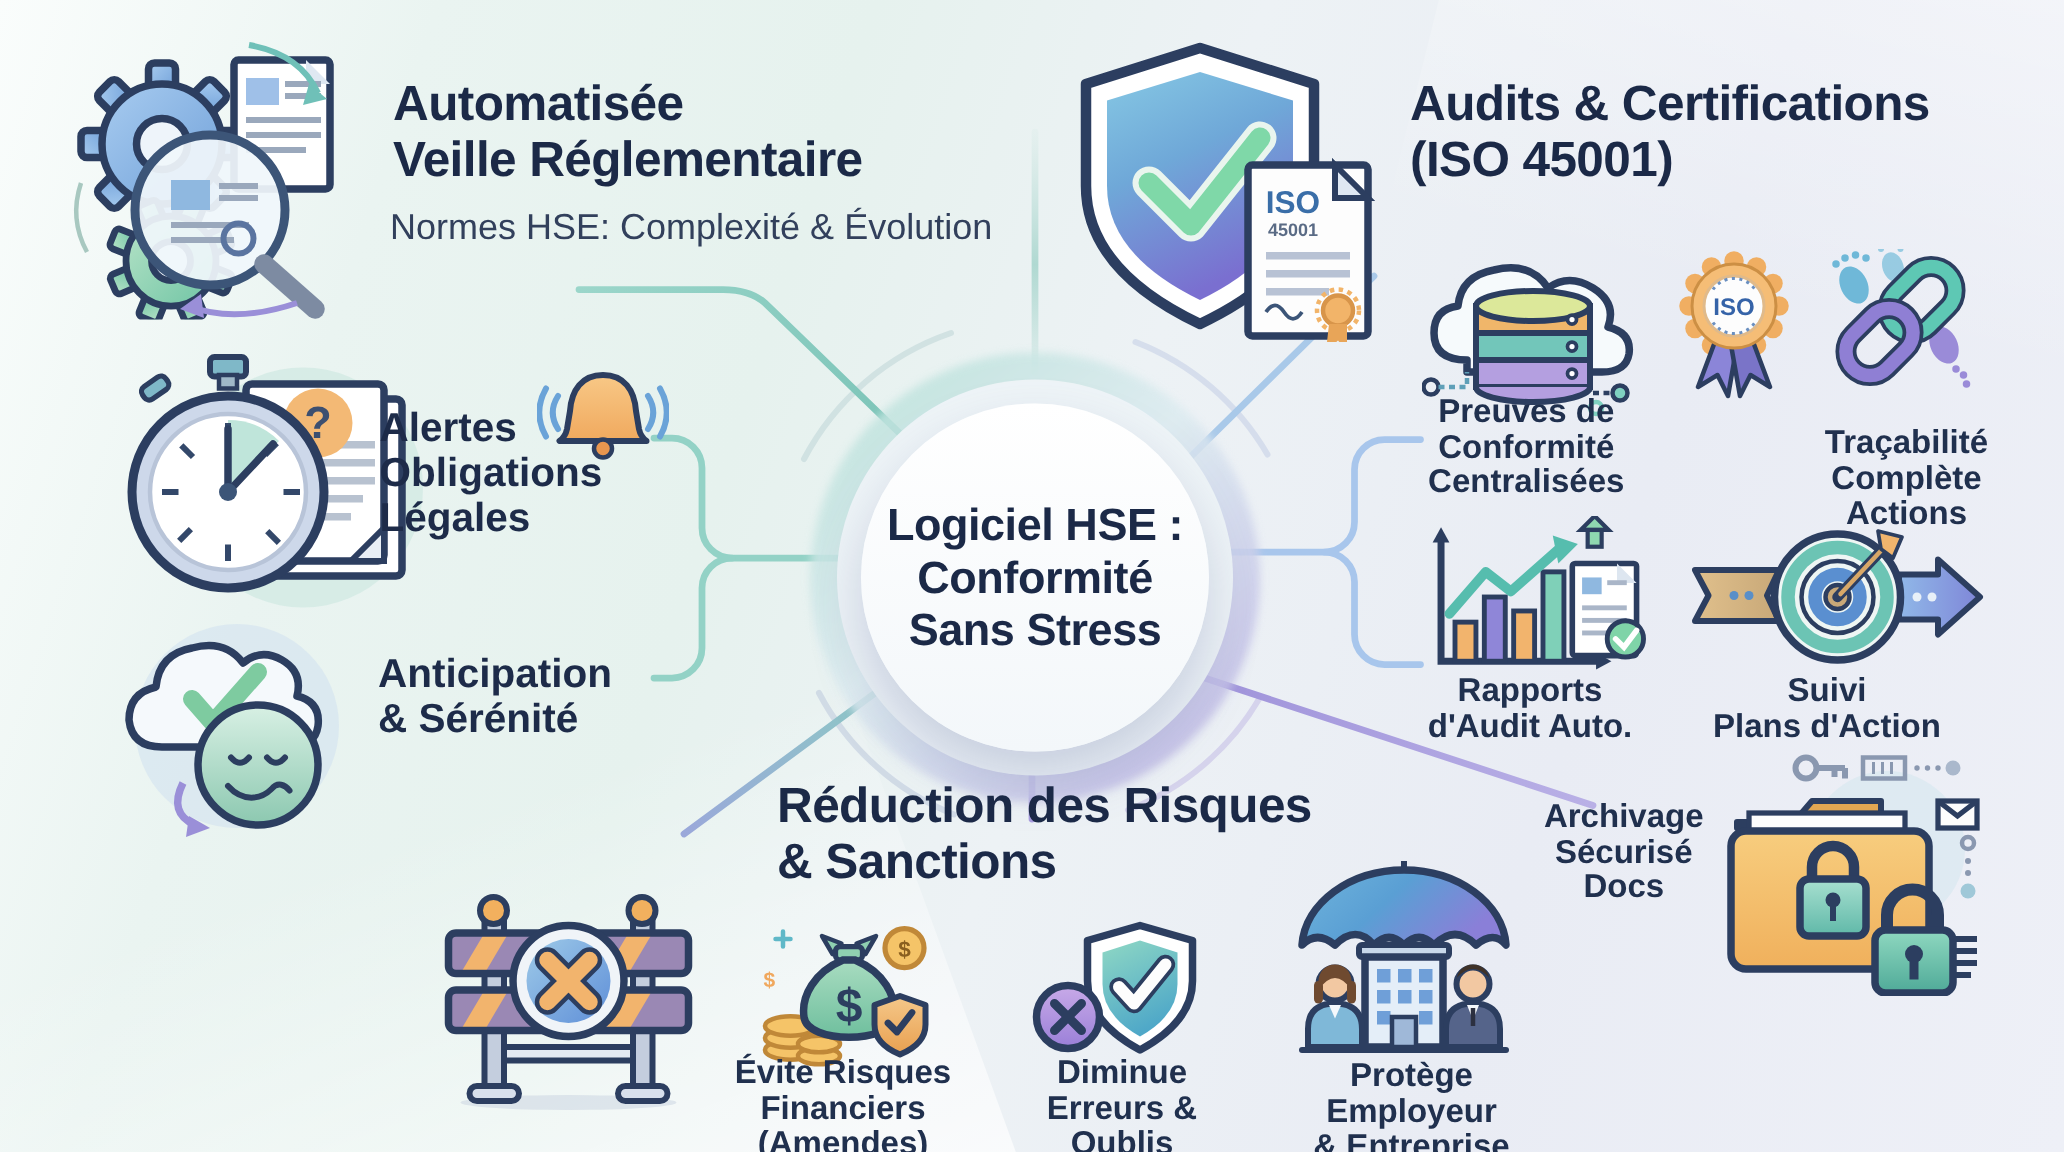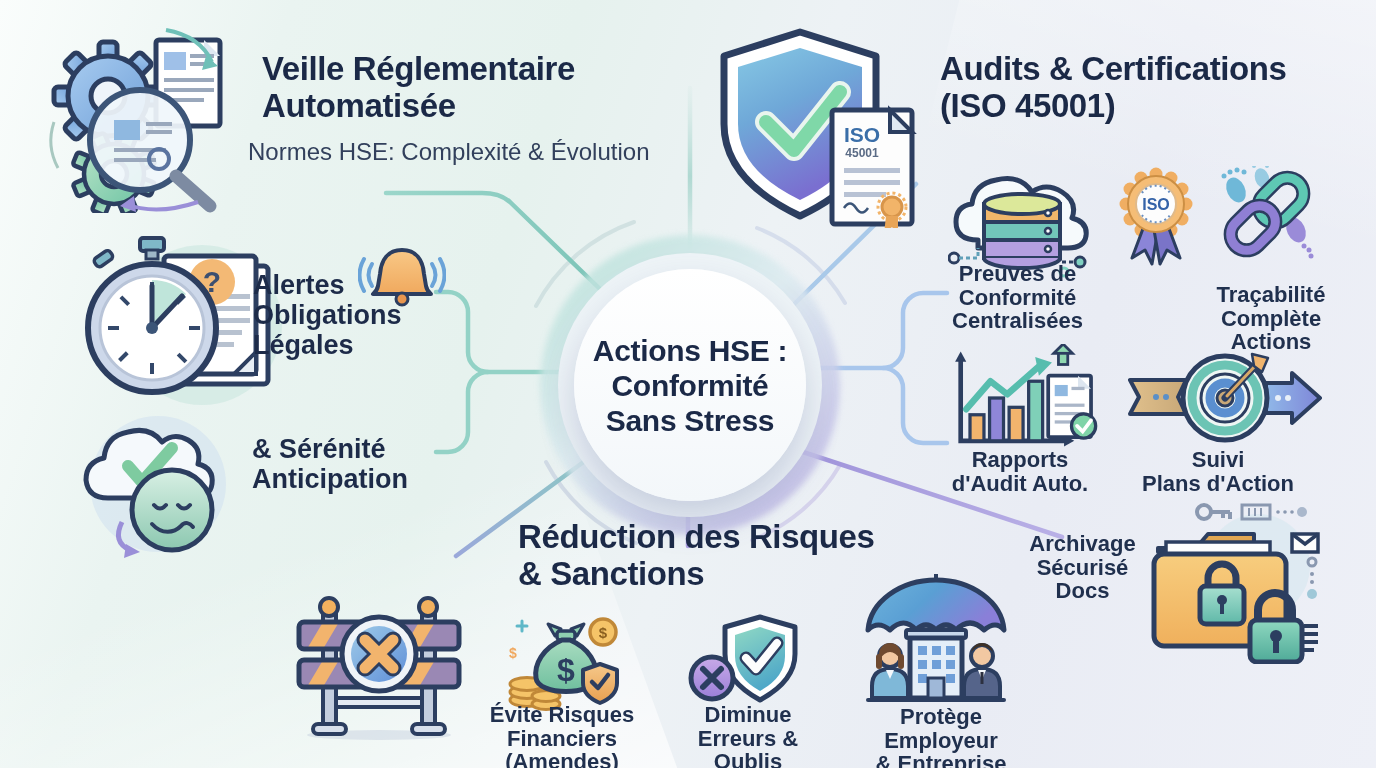--- a/index.html
+++ b/index.html
@@ -70,21 +70,21 @@
       <path d="M797,450 L1062,537" stroke="url(#gPur)"></path>
       <path d="M688,497 V546" stroke="#a89cdf"></path>
       <path d="M597,452 L456,556" stroke="url(#gTB)"></path>
     </g>
   </svg>
 
   <div class="abs hub-outer"></div>
   <div class="abs hub-mid"></div>
   <div class="abs hub">
     <div class="center-txt">
-      <span class="t-line">Actions HSE :</span>
+      <span class="t-line">Logiciel HSE :</span>
       <span class="t-line">Conformité</span>
       <span class="t-line">Sans Stress</span>
     </div>
   </div>
 
   <div class="abs" style="left:38px;top:18px;">
     <svg width="205" height="195" viewBox="0 0 205 195">
       <defs>
         <linearGradient id="vgB" x1="0" y1="0" x2="1" y2="1">
             <stop offset="0" stop-color="#a8ccf0"></stop>
@@ -138,24 +138,24 @@
       <circle cx="121" cy="141" r="10" fill="none" stroke="#5a74a0" stroke-width="4"></circle>
       <line x1="138" y1="158" x2="172" y2="188" stroke="#7d8ba2" stroke-width="13" stroke-linecap="round"></line>
       <path d="M128,12 Q162,18 174,44" fill="none" stroke="#6fc0b8" stroke-width="4"></path>
       <polygon points="168,38 180,48 164,52" fill="#6fc0b8"></polygon>
       <path d="M160,184 Q118,198 88,186" fill="none" stroke="#9a8fd8" stroke-width="4"></path>
       <polygon points="96,178 82,188 98,194" fill="#9a8fd8"></polygon>
       <path d="M16,104 Q8,128 20,150" fill="none" stroke="#a8c8c0" stroke-width="3"></path>
     </svg>
   </div>
   <div class="abs big-title" style="left:262px;top:50px;">
+    <span class="t-line">Automatisée</span>
     <span class="t-line">Veille Réglementaire</span>
-    <span class="t-line">Automatisée</span>
-  </div>
-  <div class="abs subtitle" style="left:248px;top:138px;">Normes HSE: Complexité &amp; Évolution</div>
+  </div>
+  <div class="abs subtitle" style="left:260px;top:138px;">Normes HSE: Complexité &amp; Évolution</div>
 
   <div class="abs" style="left:52px;top:230px;">
     <svg width="250" height="178" viewBox="0 0 250 178">
       <circle cx="150" cy="95" r="80" fill="#d2eae3" opacity=".8"></circle>
       <rect x="124" y="36" width="92" height="118" rx="4" fill="#ffffff" stroke="#2c3e60" stroke-width="5"></rect>
       <rect x="112" y="26" width="92" height="118" rx="4" fill="#ffffff" stroke="#2c3e60" stroke-width="5"></rect>
       <polygon points="182,144 204,144 204,122" fill="#e8eef5" stroke="#2c3e60" stroke-width="4"></polygon>
       <rect x="150" y="64" width="48" height="5" fill="#b8c2d0"></rect>
         <rect x="150" y="76" width="48" height="5" fill="#b8c2d0"></rect>
       <rect x="150" y="88" width="48" height="5" fill="#b8c2d0"></rect>
@@ -221,22 +221,22 @@
       <polyline points="58,60 72,76 102,42" fill="none" stroke="#7ecba0" stroke-width="12" stroke-linecap="round" stroke-linejoin="round"></polyline>
       <circle cx="102" cy="104" r="40" fill="url(#faceG)" stroke="#2c3e60" stroke-width="5"></circle>
       <path d="M84,99 Q90,106 96,99" fill="none" stroke="#2c3e60" stroke-width="4" stroke-linecap="round"></path>
       <path d="M108,99 Q114,106 120,99" fill="none" stroke="#2c3e60" stroke-width="4" stroke-linecap="round"></path>
       <path d="M82,118 C92,129 104,127 111,120 C115,115 120,117 123,121" fill="none" stroke="#2c3e60" stroke-width="4" stroke-linecap="round"></path>
       <path d="M52,116 Q42,136 60,144" fill="none" stroke="#9a8fd8" stroke-width="5"></path>
       <polygon points="56,138 70,146 54,152" fill="#9a8fd8"></polygon>
     </svg>
   </div>
   <div class="abs mid" style="left:252px;top:434px;">
+    <span class="t-line">Anticipation</span>
     <span class="t-line">&amp; Sérénité</span>
-    <span class="t-line">Anticipation</span>
   </div>
 
   <div class="abs" style="left:712px;top:26px;">
     <svg width="205" height="202" viewBox="0 0 205 202">
       <defs>
           <linearGradient id="shG" x1="0" y1="0" x2=".4" y2="1">
         <stop offset="0" stop-color="#86c8e4"></stop>
             <stop offset=".45" stop-color="#6fa8d8"></stop>
             <stop offset="1" stop-color="#7a6fd0"></stop>
           </linearGradient>

